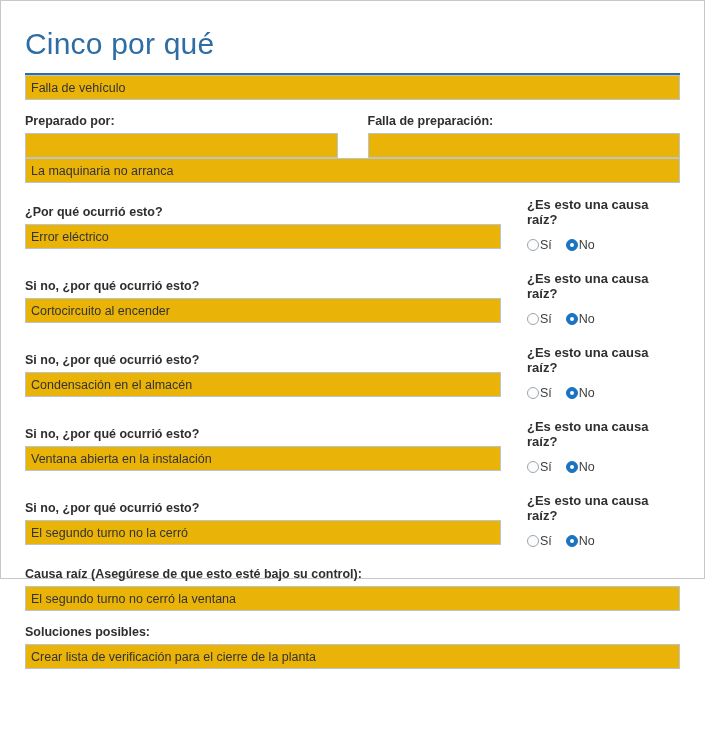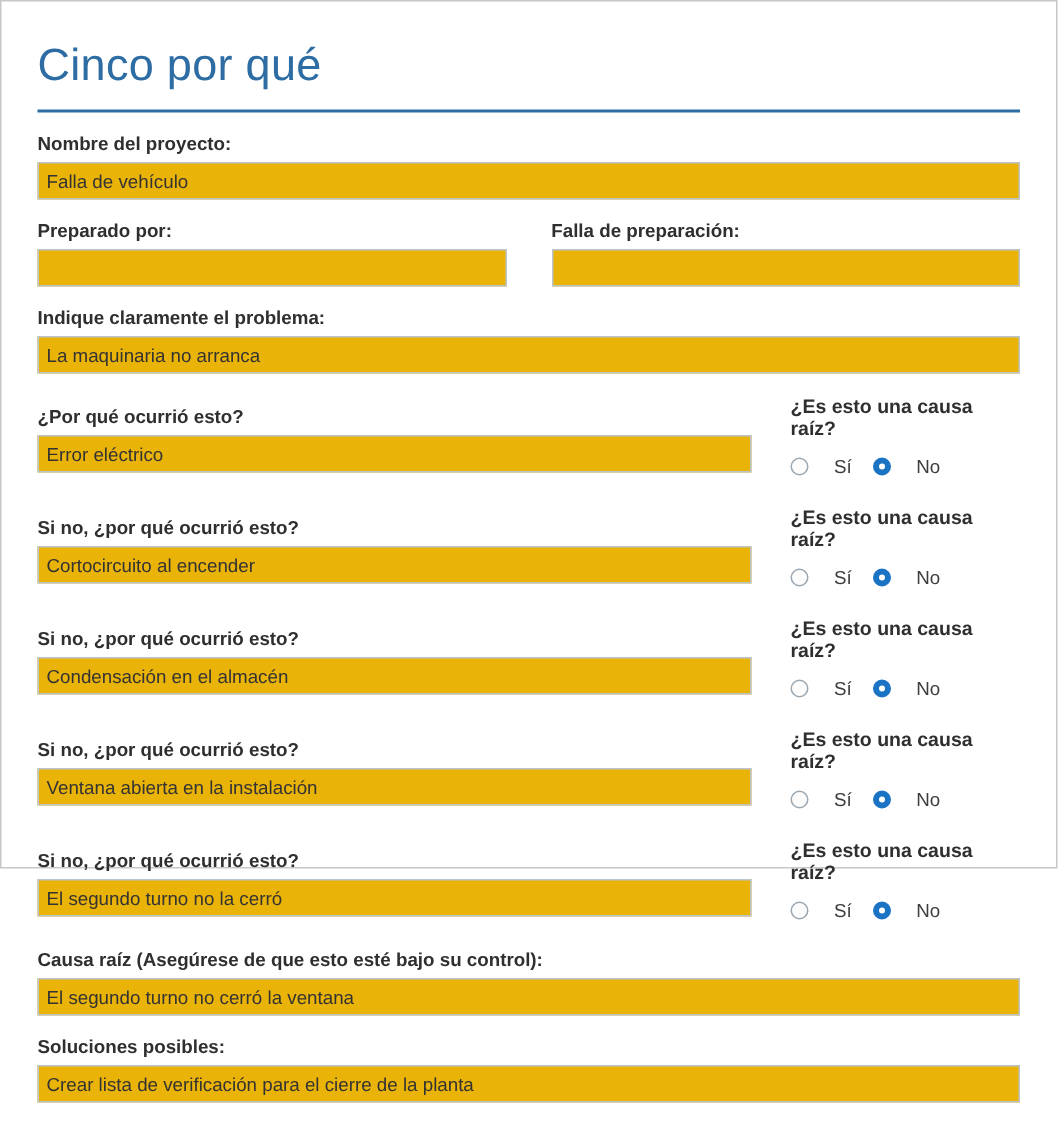--- a/index.html
+++ b/index.html
@@ -81,21 +81,21 @@
     display: flex;
     align-items: center;
     gap: 14px;
     font-size: 12.5px;
     color: #444444;
     height: 25px;
   }
   .radio-opt {
     display: flex;
     align-items: center;
-    gap: 17px;
+    gap: 1px;
     cursor: pointer;
   }
   .radio {
     width: 12px;
     height: 12px;
     border-radius: 50%;
     border: 1px solid #9aa6b0;
     background: #fcfcfc;
     display: inline-block;
     position: relative;
@@ -120,35 +120,33 @@
     color: #3d3d3d;
   }
 </style>
 </head>
 <body>
 
 <div class="page">
 
   <h1 class="title">Cinco por qué</h1>
 
-  <div class="field-label">Nombre del proyecto:</div>
   <input class="input" type="text" value="Falla de vehículo" style="">
 
   <div class="row2">
     <div class="col">
       <div class="field-label">Preparado por:</div>
       <input class="input" type="text" value="" style="">
     </div>
     <div class="col">
       <div class="field-label">Falla de preparación:</div>
       <input class="input" type="text" value="" style="">
     </div>
   </div>
 
-  <div class="field-label">Indique claramente el problema:</div>
   <input class="input" type="text" value="La maquinaria no arranca" style="">
 
   
   <div class="why-row">
     <div class="why-left">
       <div class="field-label">¿Por qué ocurrió esto?</div>
       <input class="input" type="text" value="Error eléctrico" style="">
     </div>
     <div class="why-right">
       <div class="radio-label">¿Es esto una causa raíz?</div>

